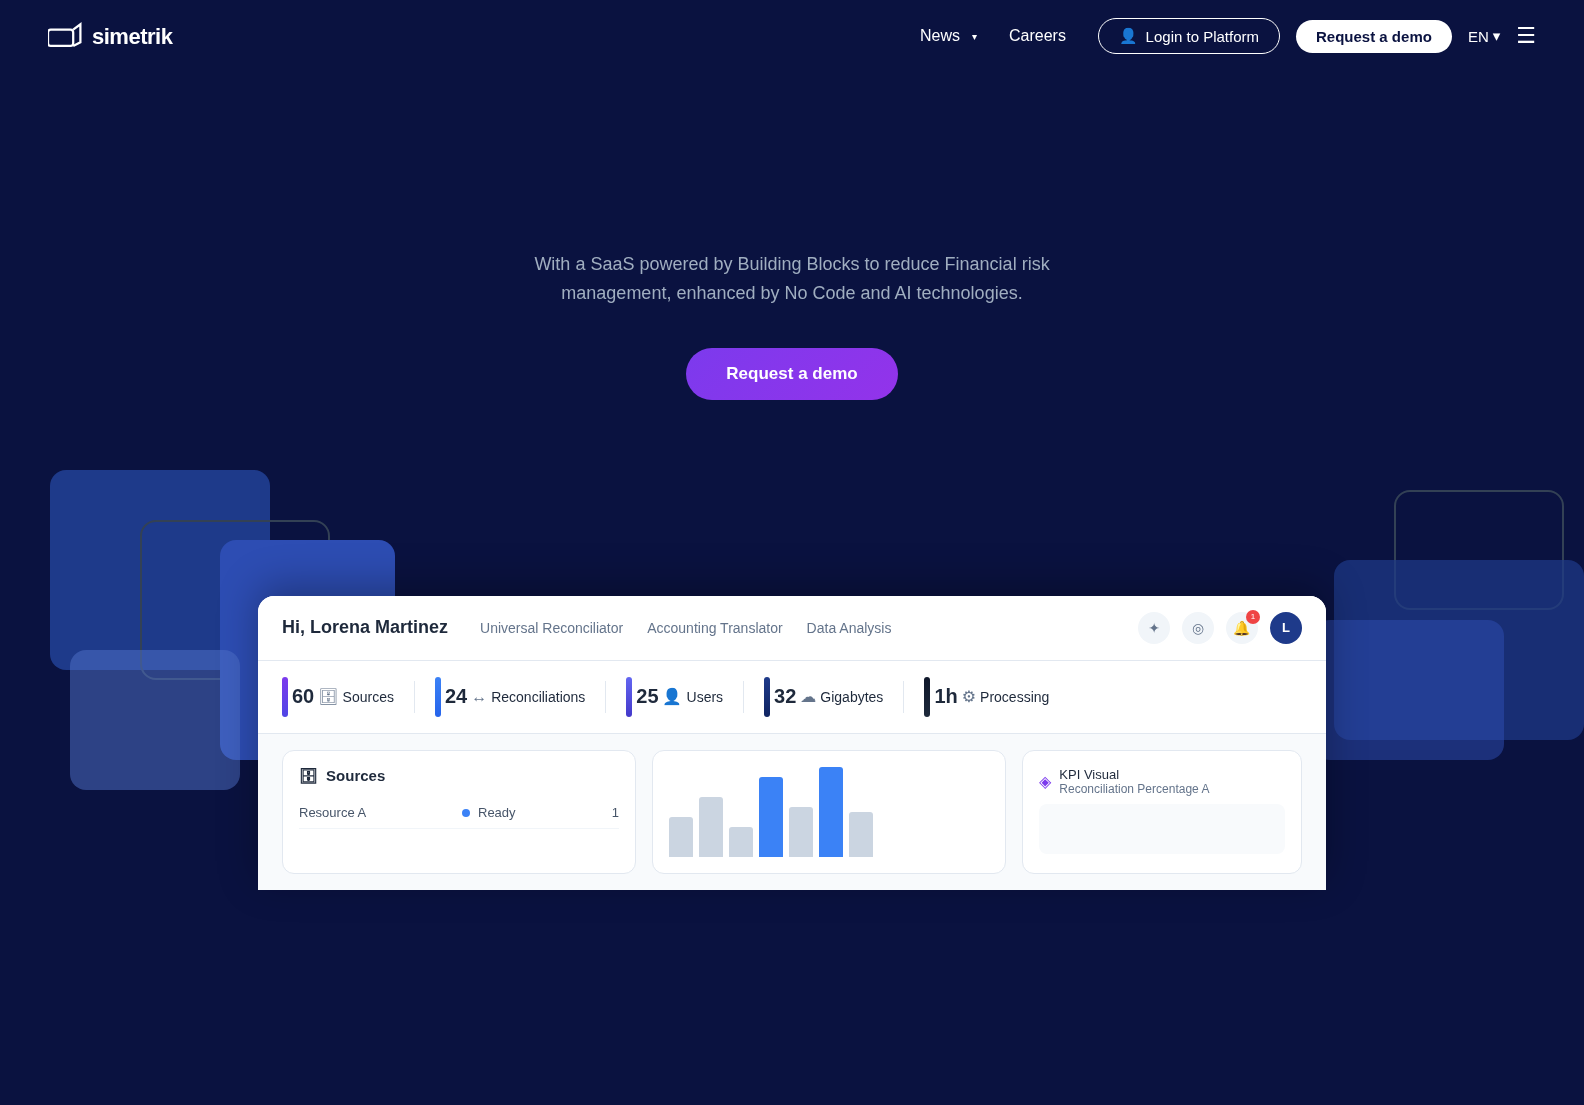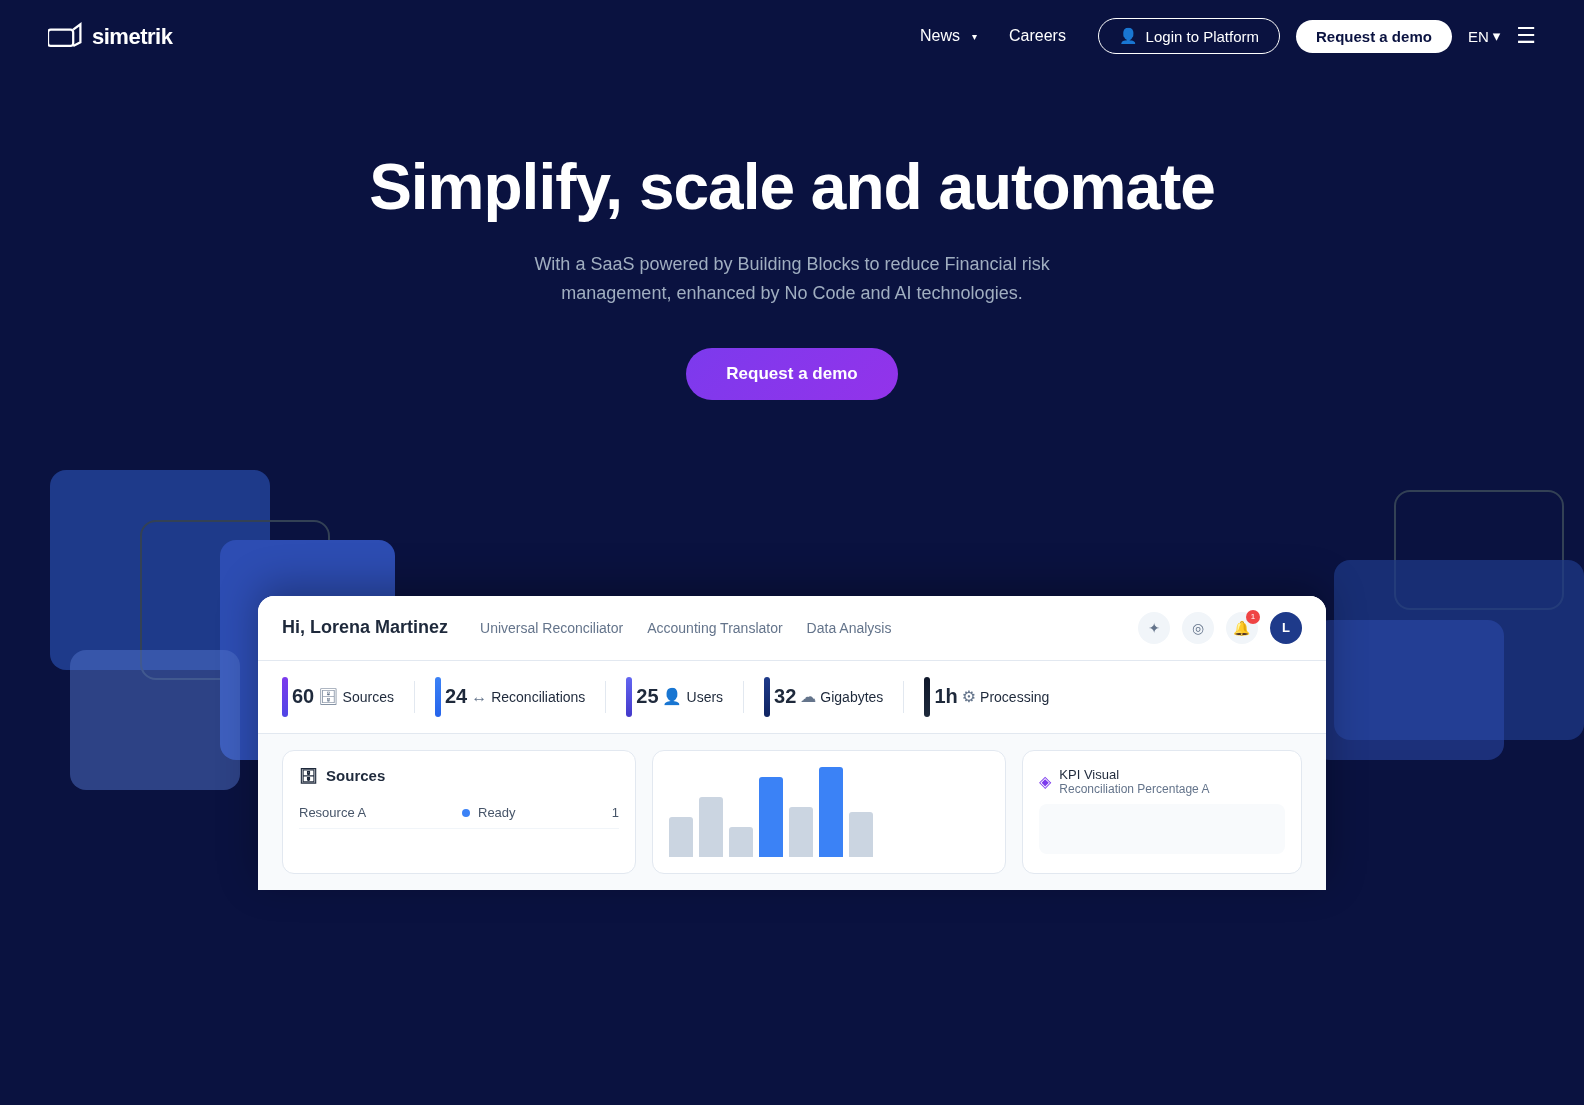--- a/index.html
+++ b/index.html
@@ -446,21 +446,21 @@
     <div class="lang-selector">
       <span>EN</span>
       <span>▾</span>
     </div>
     <div class="hamburger">☰</div>
   </div>
 </nav>
 
 <section class="hero">
   <h1 class="hero-title">
-    <span>Simplify, scale and automate</span><br>
+    <br>
   </h1>
   <p class="hero-subtitle">With a SaaS powered by Building Blocks to reduce Financial risk management, enhanced by No Code and AI technologies.</p>
   <button class="btn-demo-hero">
     <span>Request a demo</span>
   </button>
 </section>
 
 <div class="decorative-area">
 
   <div class="dec-block dec-blue-large"></div>

